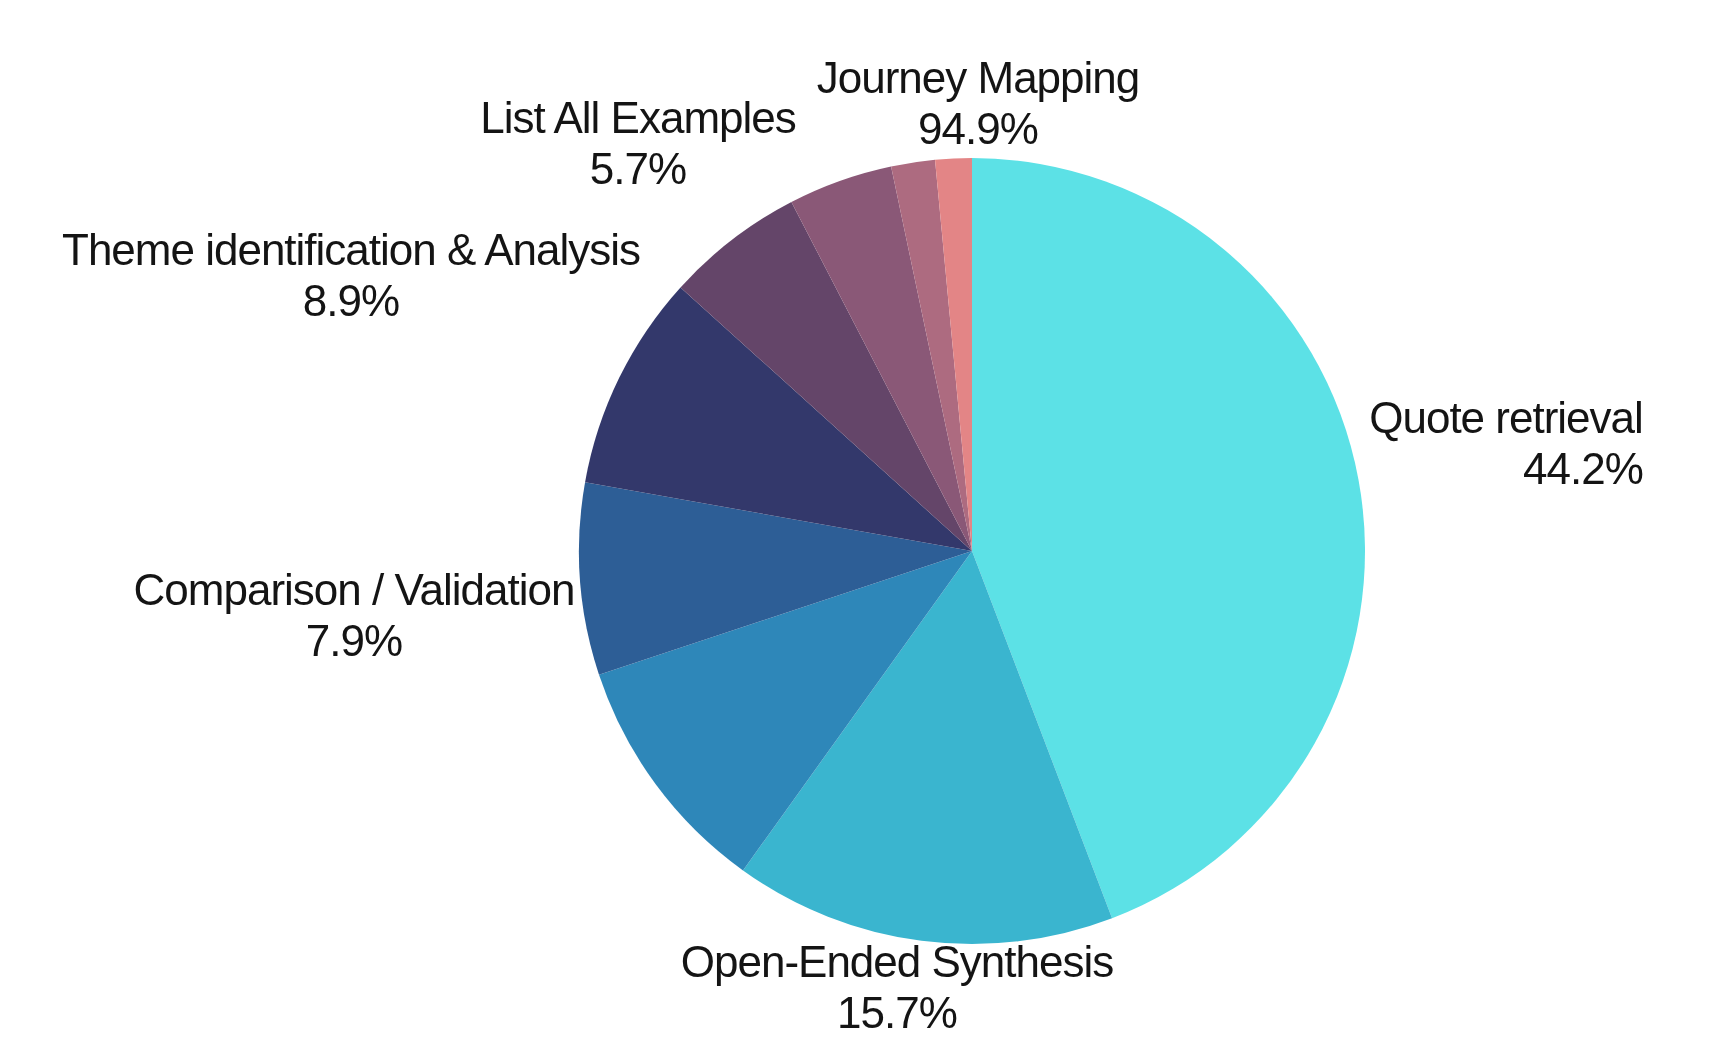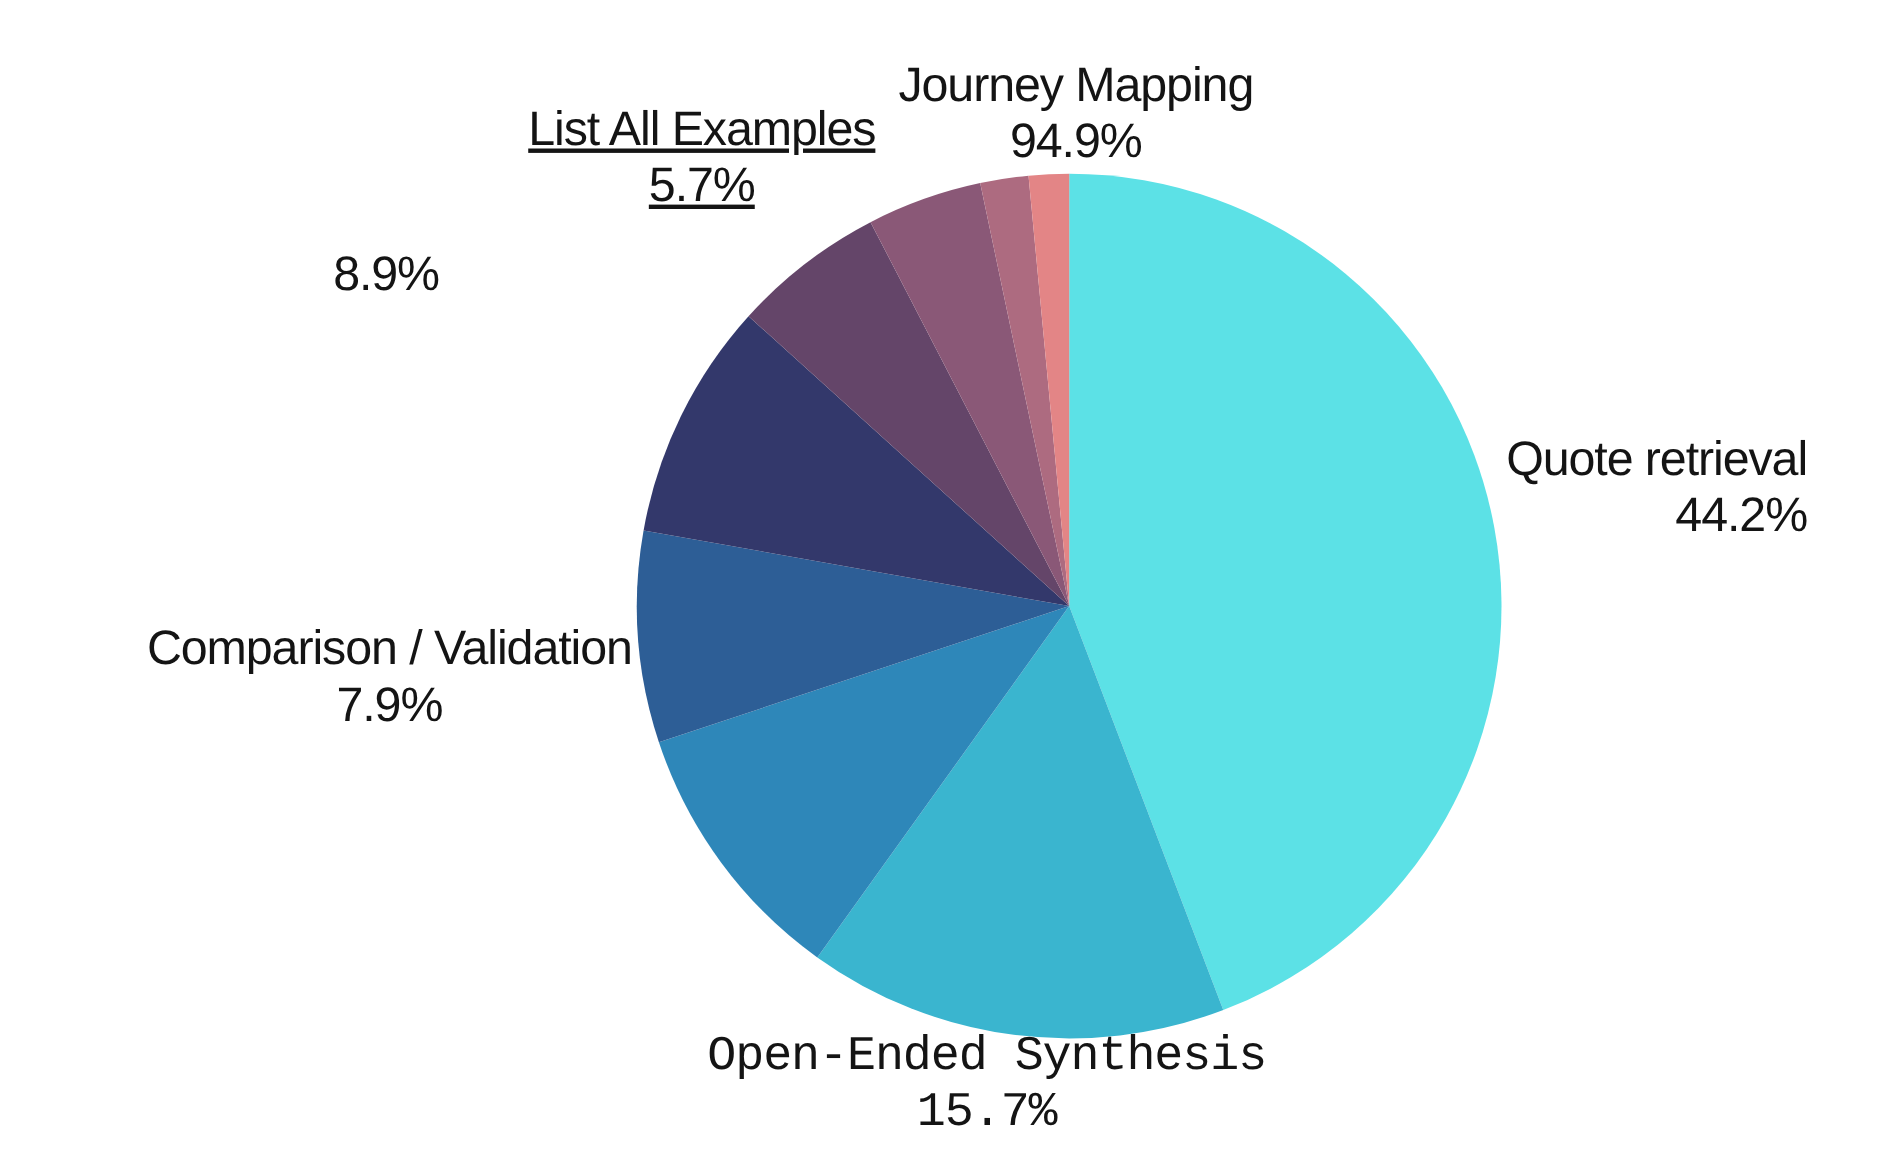--- a/index.html
+++ b/index.html
@@ -44,19 +44,19 @@
       <path d="M 972 551 L 743.00 870.39 A 393 393 0 0 1 599.01 674.79 Z" fill="#2E87B9"></path>
       <path d="M 972 551 L 599.01 674.79 A 393 393 0 0 1 585.07 482.22 Z" fill="#2D5E96"></path>
       <path d="M 972 551 L 585.07 482.22 A 393 393 0 0 1 680.50 287.42 Z" fill="#33386B"></path>
       <path d="M 972 551 L 680.50 287.42 A 393 393 0 0 1 791.39 201.96 Z" fill="#644569"></path>
       <path d="M 972 551 L 791.39 201.96 A 393 393 0 0 1 891.10 166.42 Z" fill="#8A5877"></path>
       <path d="M 972 551 L 891.10 166.42 A 393 393 0 0 1 935.02 159.74 Z" fill="#AD6B80"></path>
       <path d="M 972 551 L 935.02 159.74 A 393 393 0 0 1 972.00 158.00 Z" fill="#E38586"></path>
     </svg>
   <div id="labels">
       <div class="slice-label" style="left: 1506px; top: 391.5px; text-align: right;"><span class="name-line">Quote retrieval</span><span class="pct-line">44.2%</span></div>
-      <div class="slice-label" style="left: 897px; top: 935.5px; font-family: Liberation Mono, monospace;"><span class="name-line">Open-Ended Synthesis</span><span class="pct-line">15.7%</span></div>
+      <div class="slice-label" style="left: 897px; top: 935.5px;"><span class="name-line">Open-Ended Synthesis</span><span class="pct-line">15.7%</span></div>
       <div class="slice-label" style="left: 354px; top: 563.5px;"><span class="name-line">Comparison / Validation</span><span class="pct-line">7.9%</span></div>
-      <div class="slice-label" style="left: 351px; top: 223.5px;"><span class="pct-line">8.9%</span></div>
-      <div class="slice-label" style="left: 638px; top: 91.5px; text-decoration: underline;"><span class="name-line">List All Examples</span><span class="pct-line">5.7%</span></div>
+      <div class="slice-label" style="left: 351px; top: 223.5px;"><span class="name-line">Theme identification &amp; Analysis</span><span class="pct-line">8.9%</span></div>
+      <div class="slice-label" style="left: 638px; top: 91.5px;"><span class="name-line">List All Examples</span><span class="pct-line">5.7%</span></div>
       <div class="slice-label" style="left: 950px; top: 51.5px; margin-left: 28px;"><span class="name-line">Journey Mapping</span><span class="pct-line">94.9%</span></div>
     </div>
 </div>
 
 </body></html>

